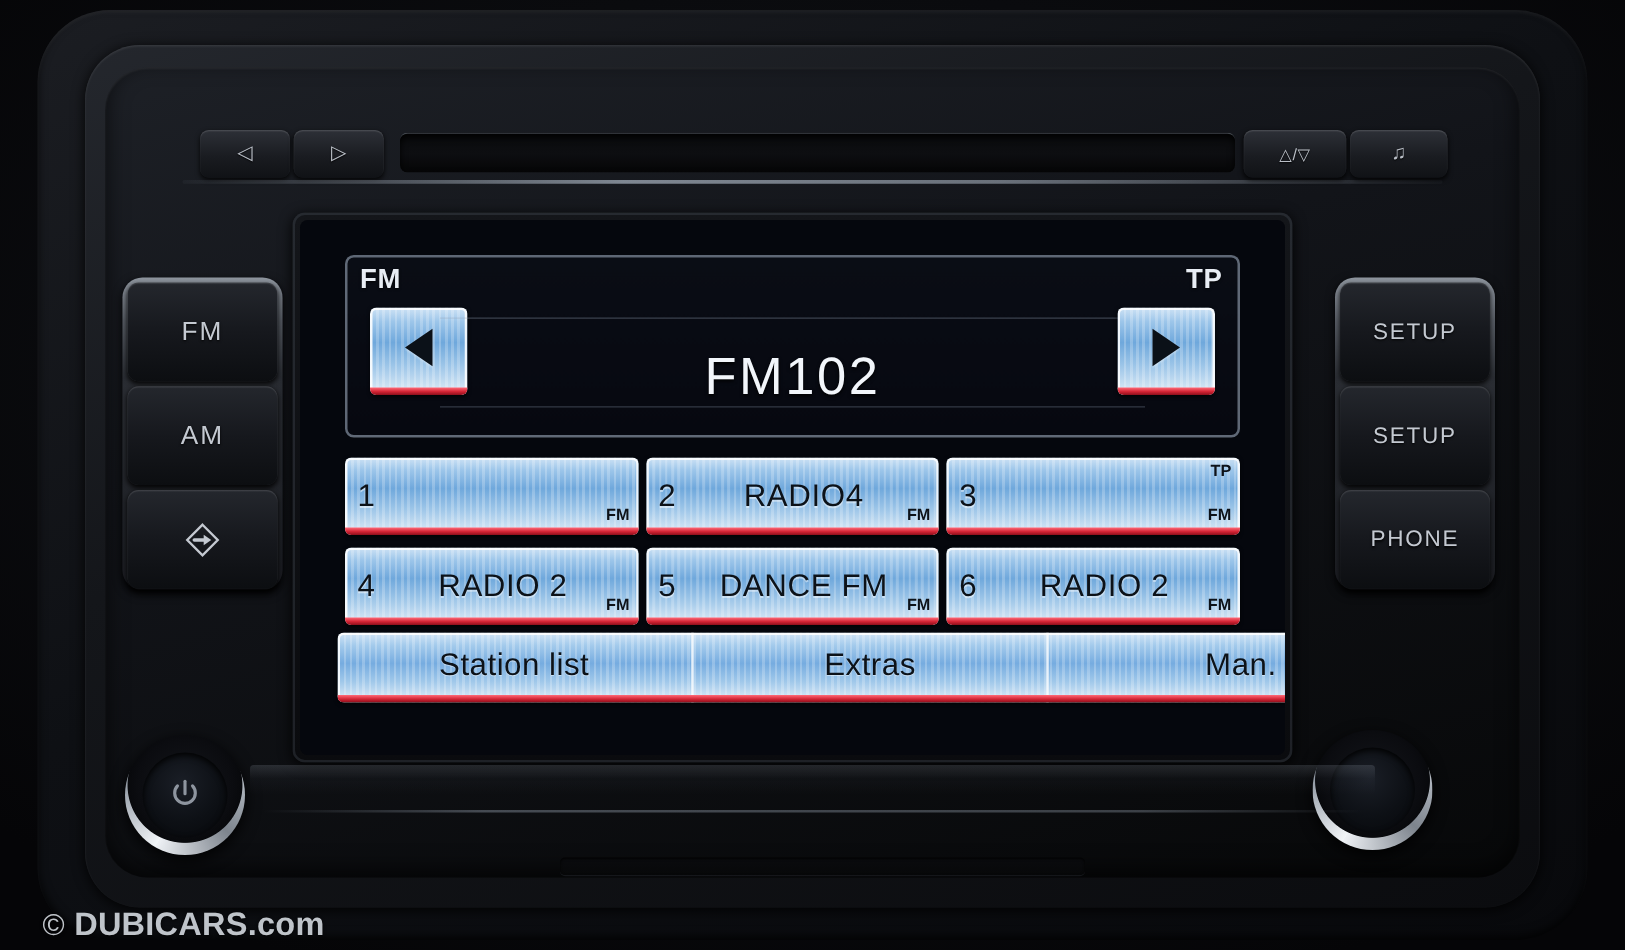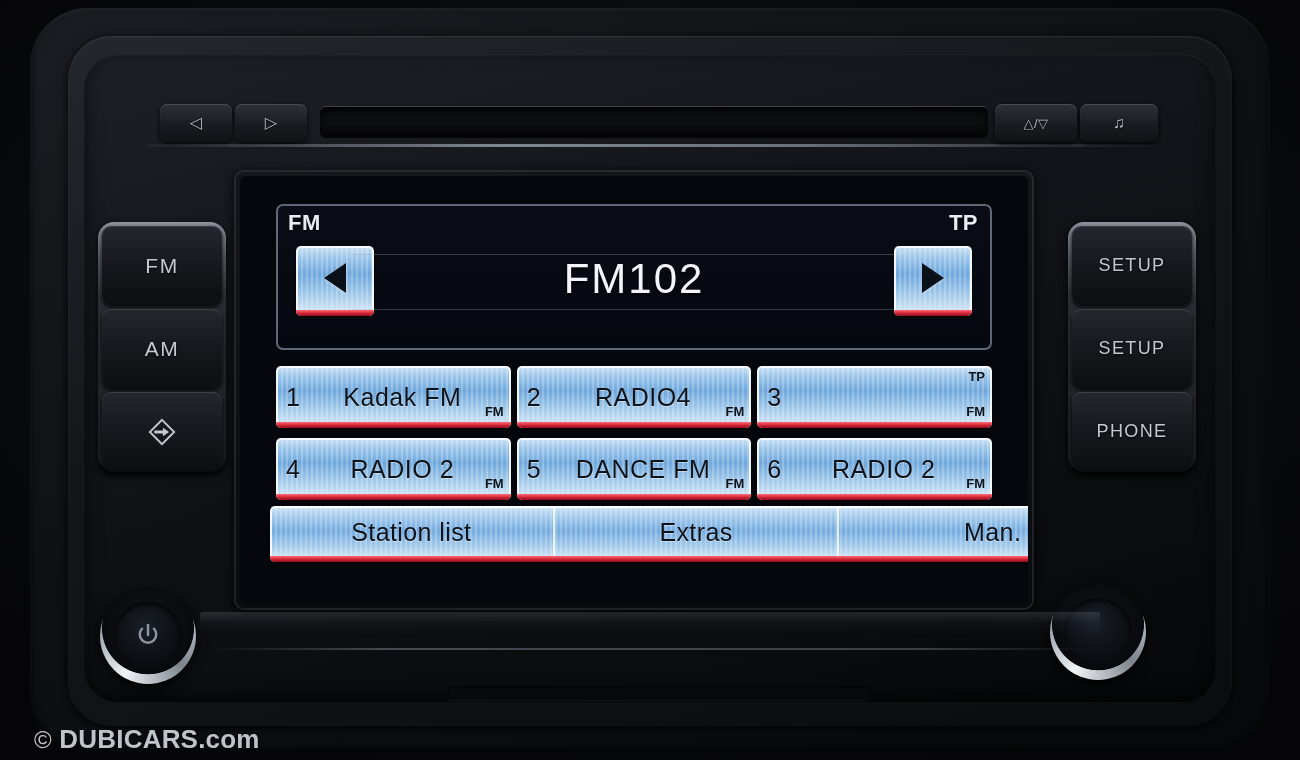--- a/index.html
+++ b/index.html
@@ -197,24 +197,24 @@
     text-shadow: 0 1px 2px rgba(0,0,0,.9);
   }
   .tag-tp {
     position: absolute; right: 12px; top: 4px;
     font-size: 22px; font-weight: bold; color: #e8edf4;
     letter-spacing: .5px;
     text-shadow: 0 1px 2px rgba(0,0,0,.9);
   }
   .freq-rail {
     position: absolute;
-    left: 74px; right: 74px; top: 48px; height: 56px;
+    left: 74px; right: 74px; top: 48px; height: 72px;
     border-top: 1px solid rgba(150,165,185,.35);
     border-bottom: 1px solid rgba(150,165,185,.30);
-    display: flex; align-items: flex-start; justify-content: center;
+    display: flex; align-items: flex-end; justify-content: center;
   }
   .freq-text {
     font-size: 42px;
     letter-spacing: 2px;
     color: #f2f6fb;
     text-shadow: 0 2px 3px rgba(0,0,0,.95);
   }
 
   
   .lcd-key {
@@ -462,21 +462,20 @@
 
         <div class="lcd-key arrow-key" id="key-seek-up">
           <span class="tri tri-right"></span>
         </div>
       </div>
 
       <div class="preset-grid">
 
         <div class="lcd-key preset-key">
           <span class="preset-num">1</span>
-          <span class="preset-name">Kadak FM</span>
           <span class="badge-tp"></span>
           <span class="badge-band">FM</span>
         </div>
 
         <div class="lcd-key preset-key">
           <span class="preset-num">2</span>
           <span class="preset-name">RADIO4</span>
           <span class="badge-tp"></span>
           <span class="badge-band">FM</span>
         </div>

